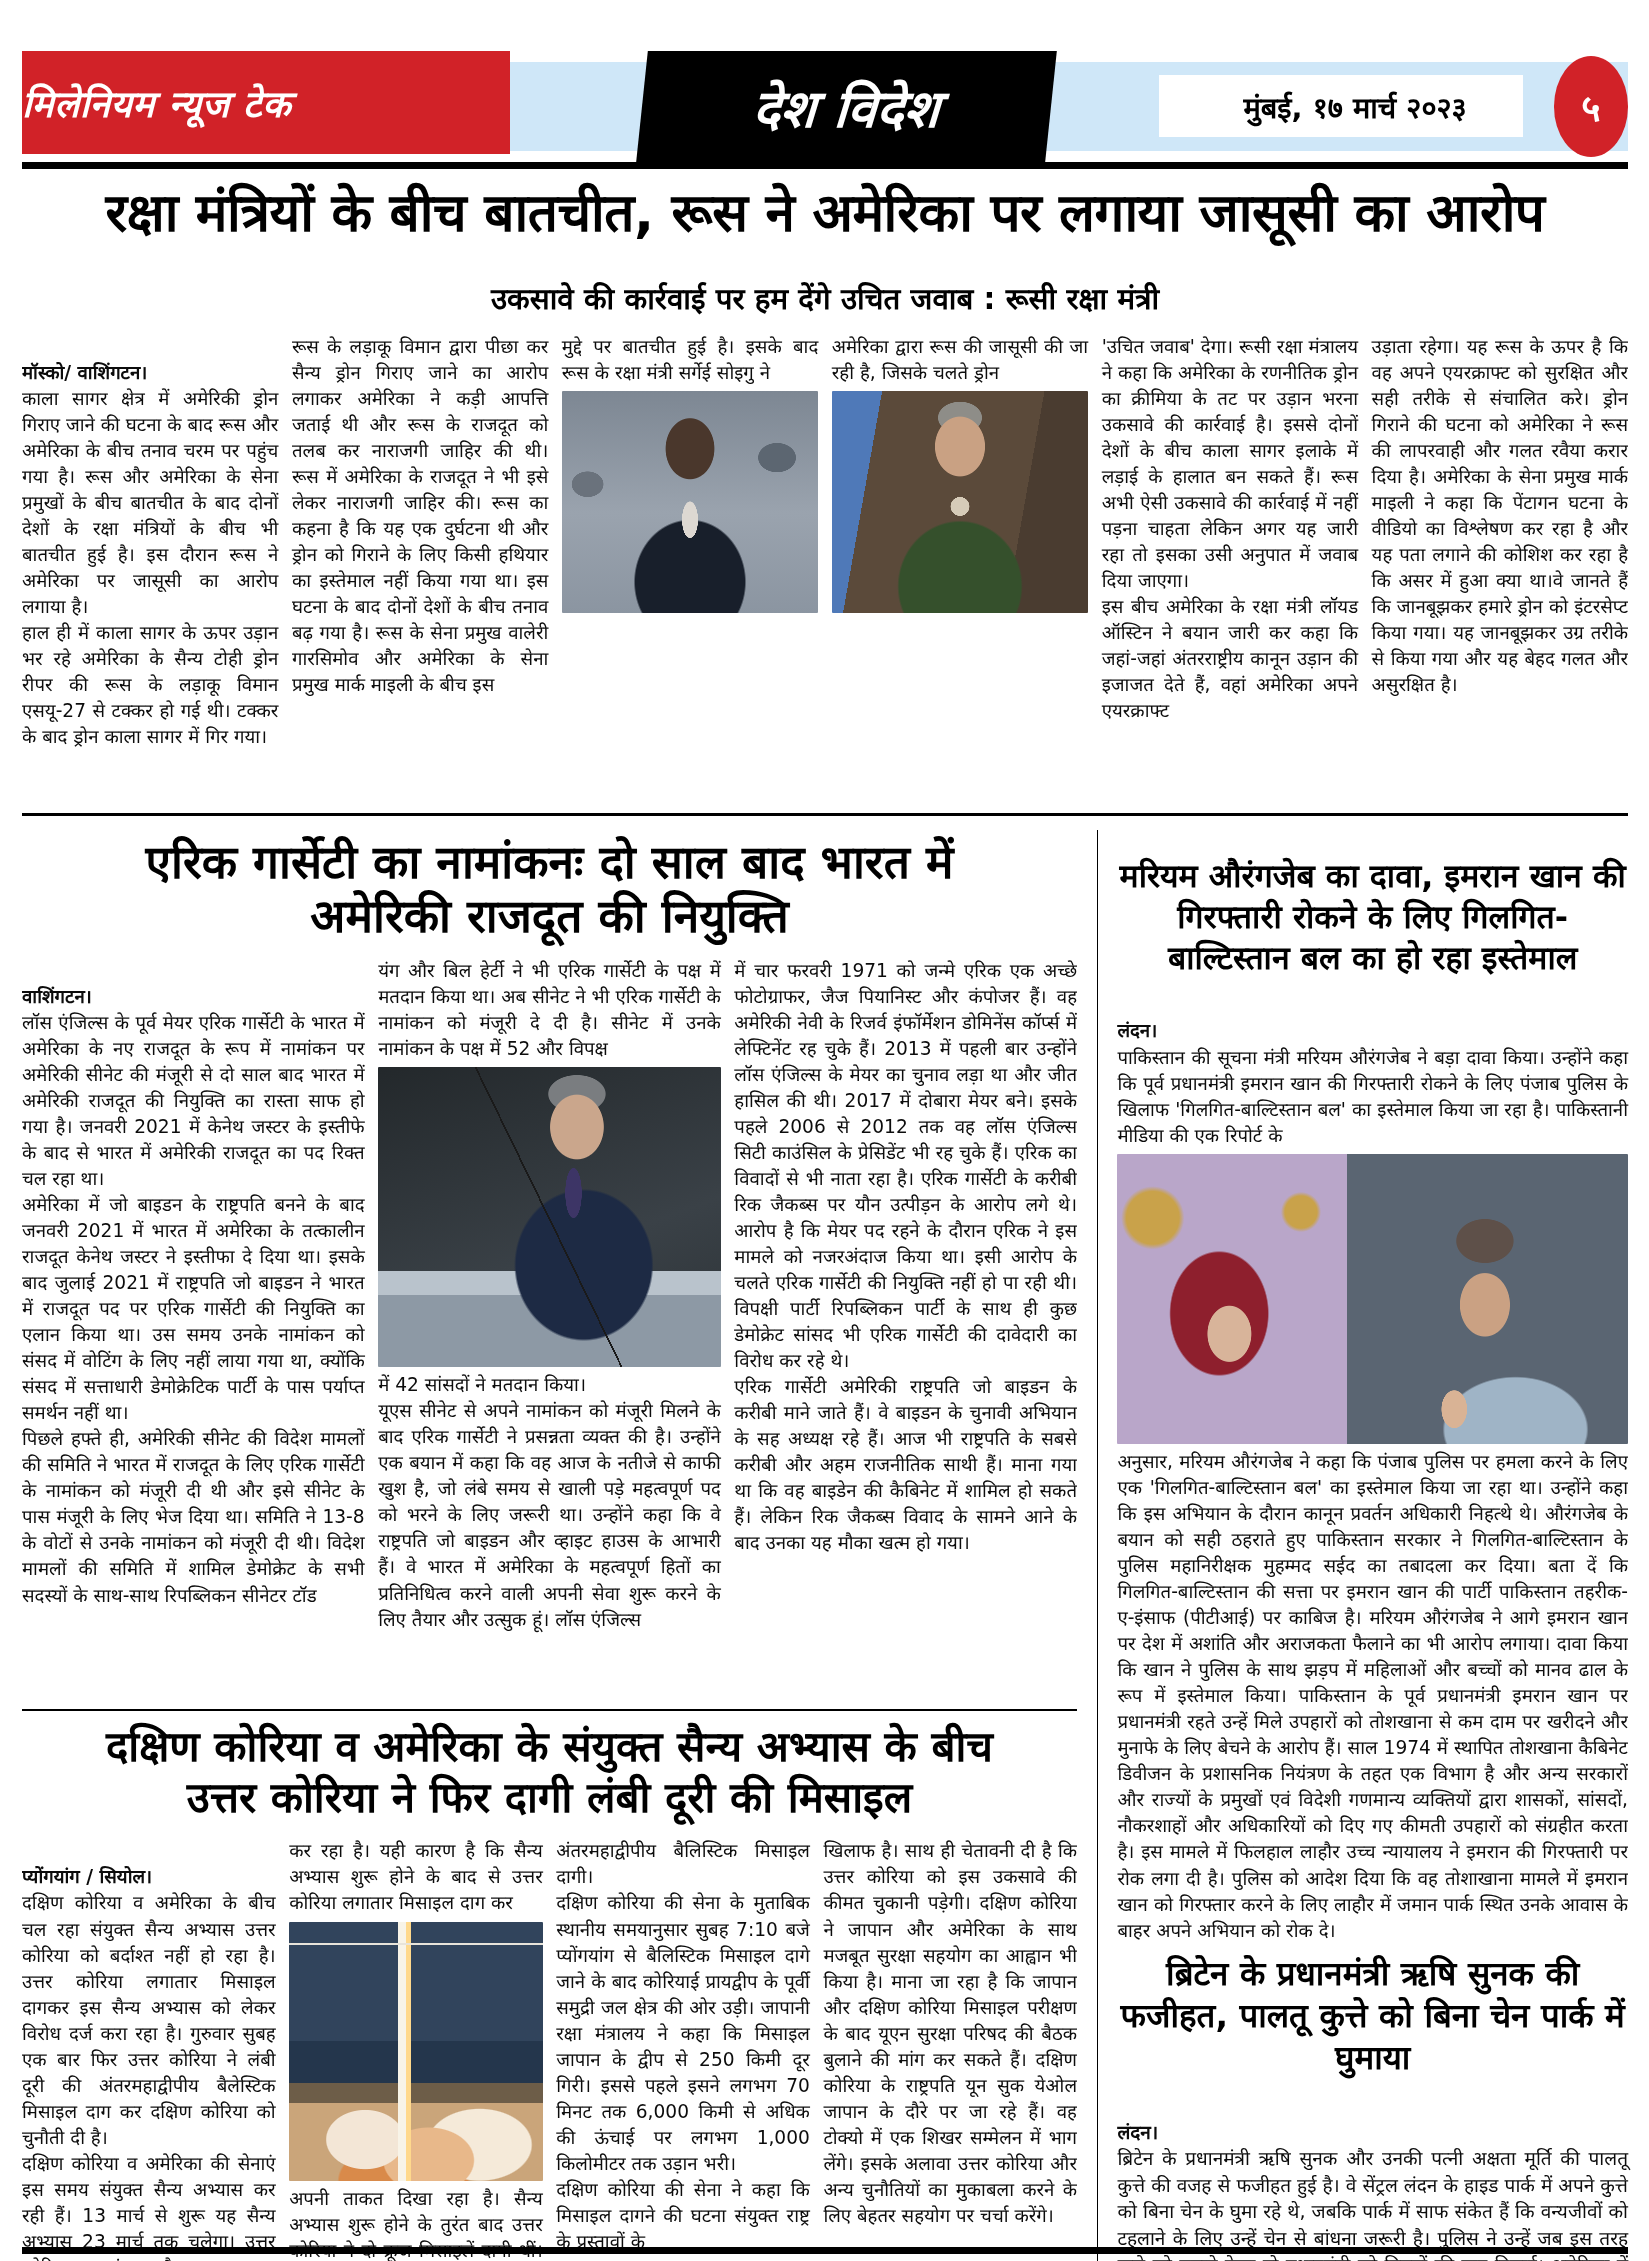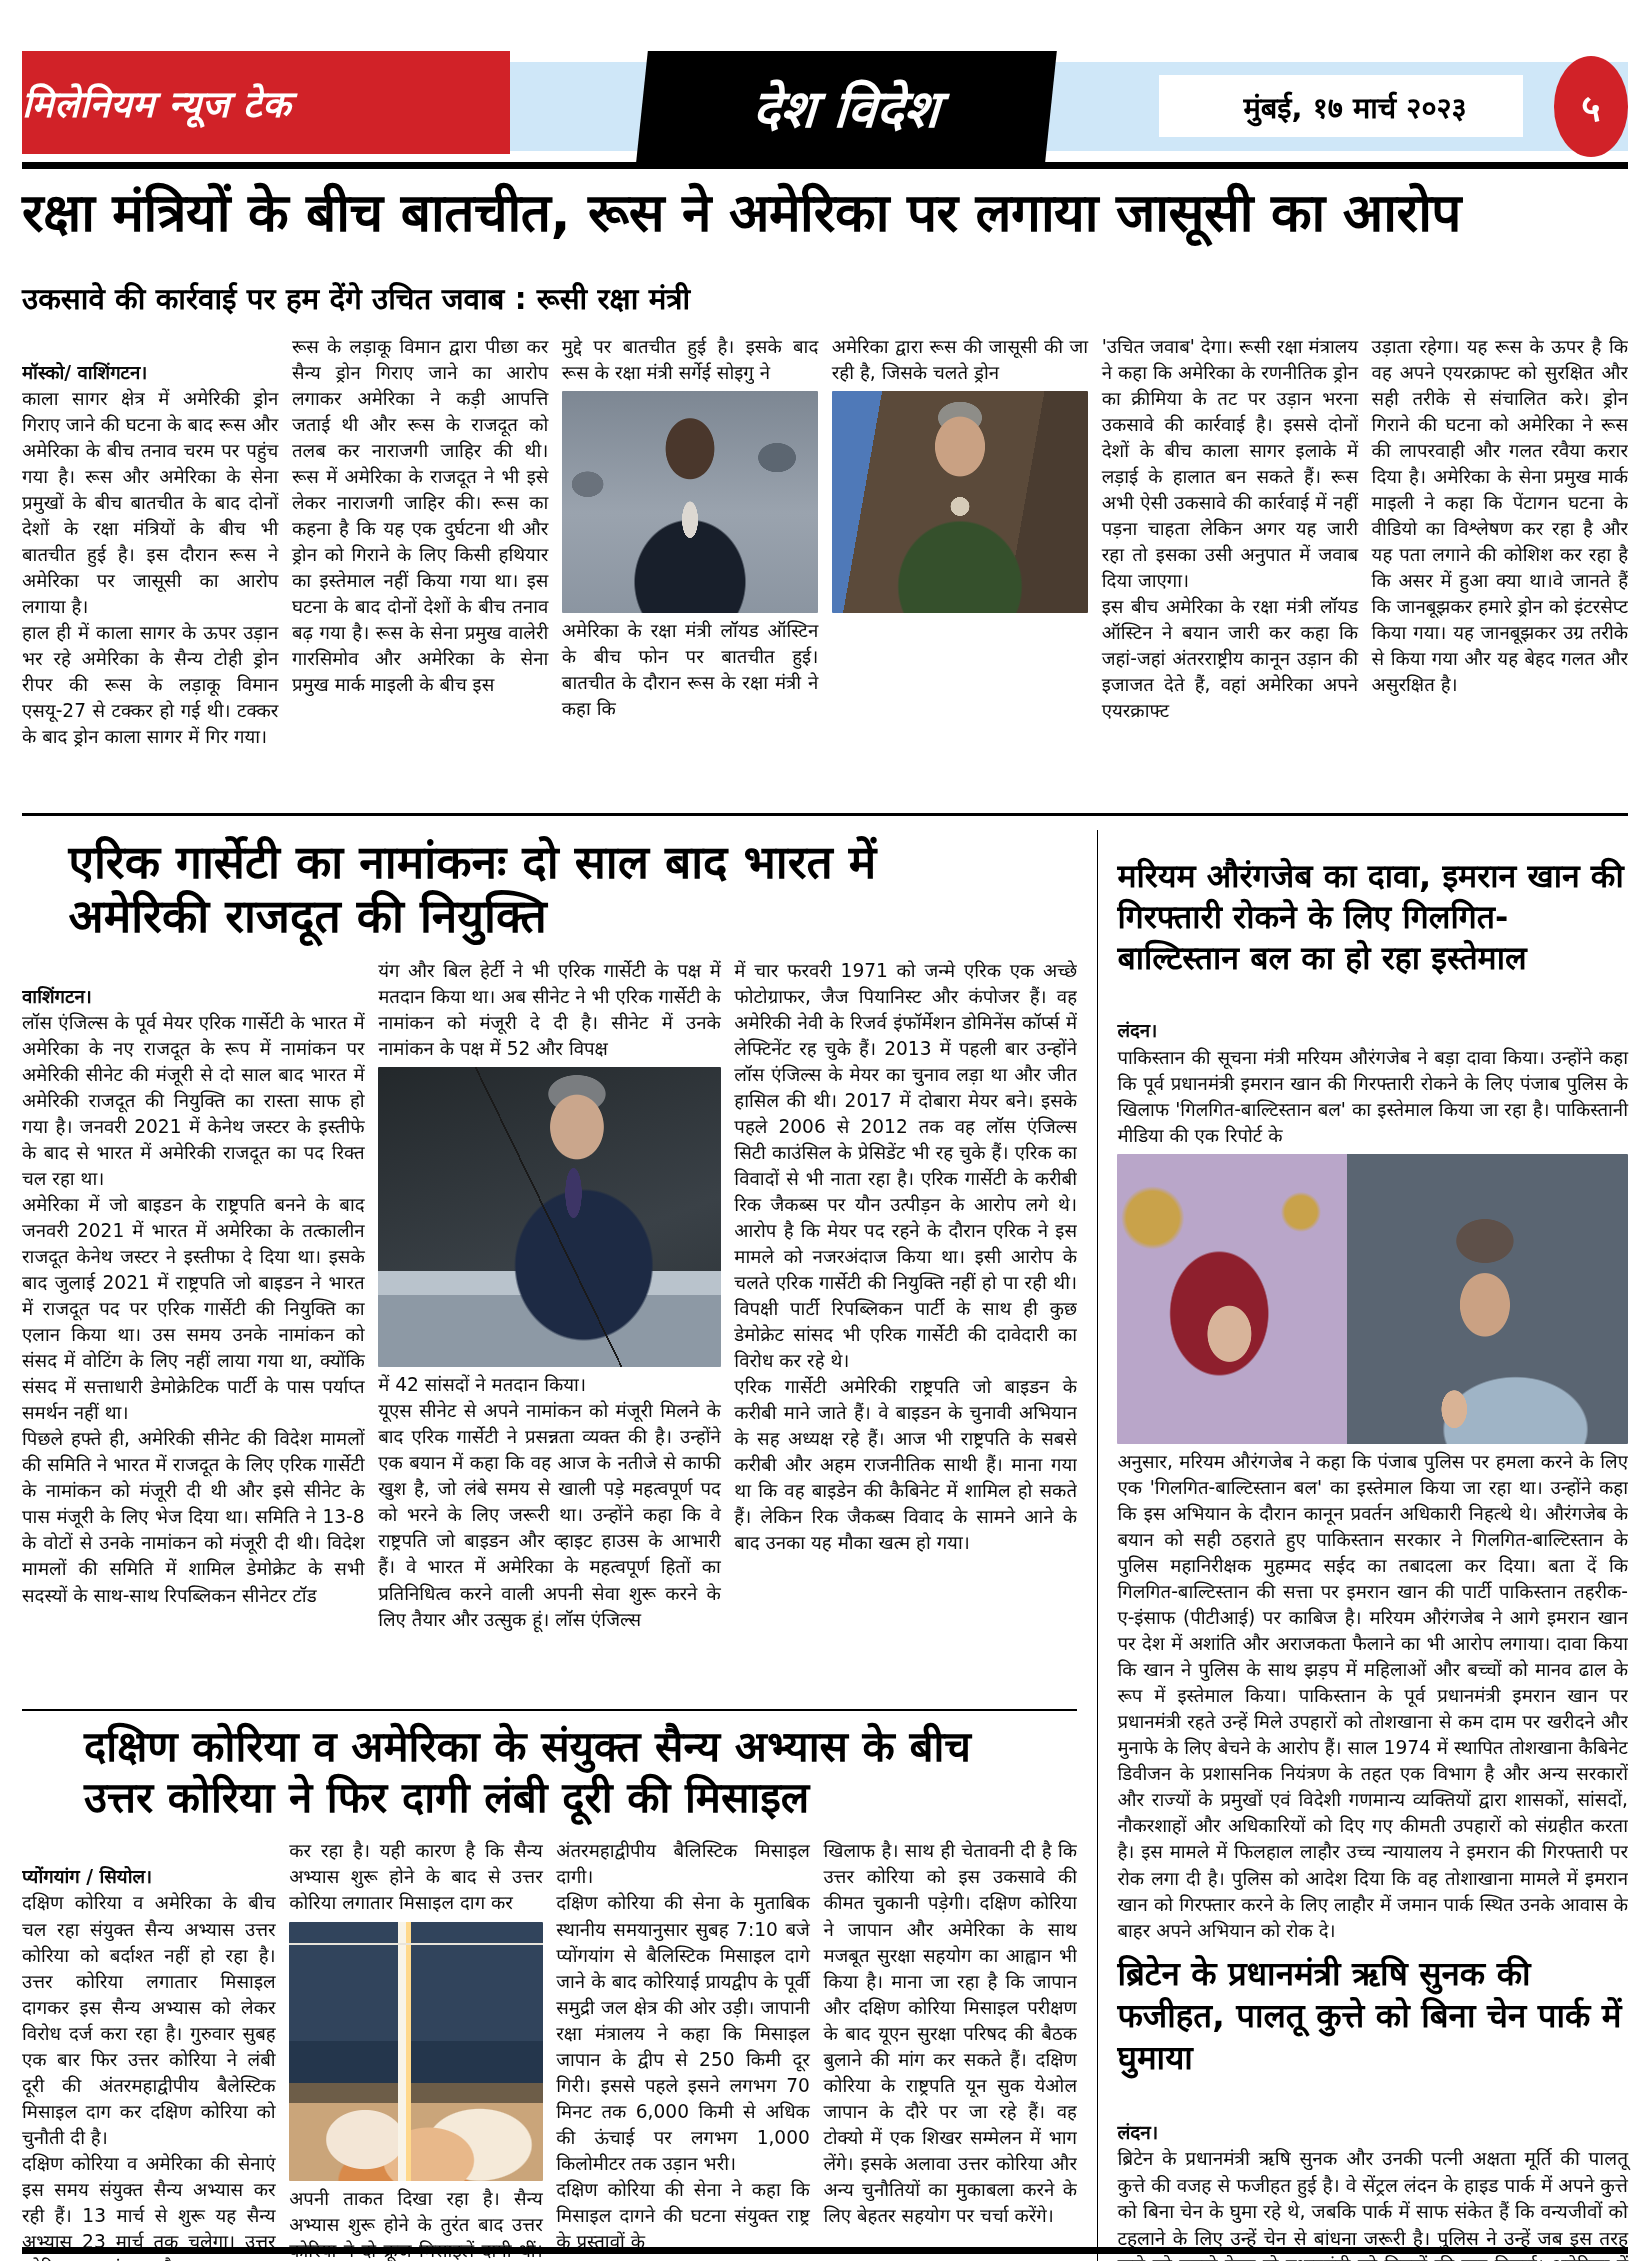--- a/index.html
+++ b/index.html
@@ -19,21 +19,21 @@
   .date-box{background:#fff;color:#000;height:62px;width:352px;margin-left:109px;
     display:flex;align-items:center;justify-content:center;font-weight:800;font-size:29px;padding-left:28px;}
   .page-badge{background:#d12228;color:#fff;width:78px;height:101px;border-radius:50%;
     margin-left:31px;display:flex;align-items:center;justify-content:center;font-weight:800;font-size:37px;}
   .mast-rule{height:7.2px;background:#000;margin-top:11.4px;}
   
   .btxt{font-size:18.6px;line-height:1.40;text-align:justify;white-space:pre-line;}
   .dateline{font-weight:800;}
   .cols{display:flex;gap:13.5px;}
   .cols>.col{flex:1;min-width:0;}
-  .hl{font-weight:800;text-align:left;color:#000;}
+  .hl{font-weight:800;text-align:center;color:#000;}
   .rule{background:#000;height:2.6px;border:0;margin:13.5px 0;}
   .rule-thin{background:#000;height:1.6px;border:0;margin:11.4px 0;}
   
   .lead-headline{font-size:53px;line-height:1.12;margin-top:13.5px;letter-spacing:-0.5px;}
   .lead-subhead{font-size:29.5px;margin-top:10px;margin-bottom:15.5px;}
   .lead-body{height:466px;overflow:hidden;}
   
   .photo{width:100%;border-radius:1px;margin:5.2px 0;}
   .photo-austin{height:222px;background:
     radial-gradient(ellipse 13.5px 31px at 50% 58%, #ddd8d2 58%, transparent 60%),
@@ -118,21 +118,20 @@
     <div class="cols lead-body">
       <div class="col btxt">
         <span class="dateline">मॉस्को/ वाशिंगटन।</span>
         <span>काला सागर क्षेत्र में अमेरिकी ड्रोन गिराए जाने की घटना के बाद रूस और अमेरिका के बीच तनाव चरम पर पहुंच गया है। रूस और अमेरिका के सेना प्रमुखों के बीच बातचीत के बाद दोनों देशों के रक्षा मंत्रियों के बीच भी बातचीत हुई है। इस दौरान रूस ने अमेरिका पर जासूसी का आरोप लगाया है।
 हाल ही में काला सागर के ऊपर उड़ान भर रहे अमेरिका के सैन्य टोही ड्रोन रीपर की रूस के लड़ाकू विमान एसयू-27 से टक्कर हो गई थी। टक्कर के बाद ड्रोन काला सागर में गिर गया।</span>
       </div>
       <div class="col btxt">रूस के लड़ाकू विमान द्वारा पीछा कर सैन्य ड्रोन गिराए जाने का आरोप लगाकर अमेरिका ने कड़ी आपत्ति जताई थी और रूस के राजदूत को तलब कर नाराजगी जाहिर की थी। रूस में अमेरिका के राजदूत ने भी इसे लेकर नाराजगी जाहिर की। रूस का कहना है कि यह एक दुर्घटना थी और ड्रोन को गिराने के लिए किसी हथियार का इस्तेमाल नहीं किया गया था। इस घटना के बाद दोनों देशों के बीच तनाव बढ़ गया है। रूस के सेना प्रमुख वालेरी गारसिमोव और अमेरिका के सेना प्रमुख मार्क माइली के बीच इस</div>
       <div class="col">
         <div class="btxt">मुद्दे पर बातचीत हुई है। इसके बाद रूस के रक्षा मंत्री सर्गेई सोइगु ने</div>
         <div class="photo photo-austin"></div>
-        <div class="btxt">अमेरिका के रक्षा मंत्री लॉयड ऑस्टिन के बीच फोन पर बातचीत हुई। बातचीत के दौरान रूस के रक्षा मंत्री ने कहा कि</div>
       </div>
       <div class="col">
         <div class="btxt">अमेरिका द्वारा रूस की जासूसी की जा रही है, जिसके चलते ड्रोन</div>
         <div class="photo photo-shoigu"></div>
       </div>
       <div class="col btxt">'उचित जवाब' देगा। रूसी रक्षा मंत्रालय ने कहा कि अमेरिका के रणनीतिक ड्रोन का क्रीमिया के तट पर उड़ान भरना उकसावे की कार्रवाई है। इससे दोनों देशों के बीच काला सागर इलाके में लड़ाई के हालात बन सकते हैं। रूस अभी ऐसी उकसावे की कार्रवाई में नहीं पड़ना चाहता लेकिन अगर यह जारी रहा तो इसका उसी अनुपात में जवाब दिया जाएगा।
 इस बीच अमेरिका के रक्षा मंत्री लॉयड ऑस्टिन ने बयान जारी कर कहा कि जहां-जहां अंतरराष्ट्रीय कानून उड़ान की इजाजत देते हैं, वहां अमेरिका अपने एयरक्राफ्ट</div>
       <div class="col btxt">उड़ाता रहेगा। यह रूस के ऊपर है कि वह अपने एयरक्राफ्ट को सुरक्षित और सही तरीके से संचालित करे। ड्रोन गिराने की घटना को अमेरिका ने रूस की लापरवाही और गलत रवैया करार दिया है। अमेरिका के सेना प्रमुख मार्क माइली ने कहा कि पेंटागन घटना के वीडियो का विश्लेषण कर रहा है और यह पता लगाने की कोशिश कर रहा है कि असर में हुआ क्या था।वे जानते हैं कि जानबूझकर हमारे ड्रोन को इंटरसेप्ट किया गया। यह जानबूझकर उग्र तरीके से किया गया और यह बेहद गलत और असुरक्षित है।</div>
     </div>
     <hr class="rule">

